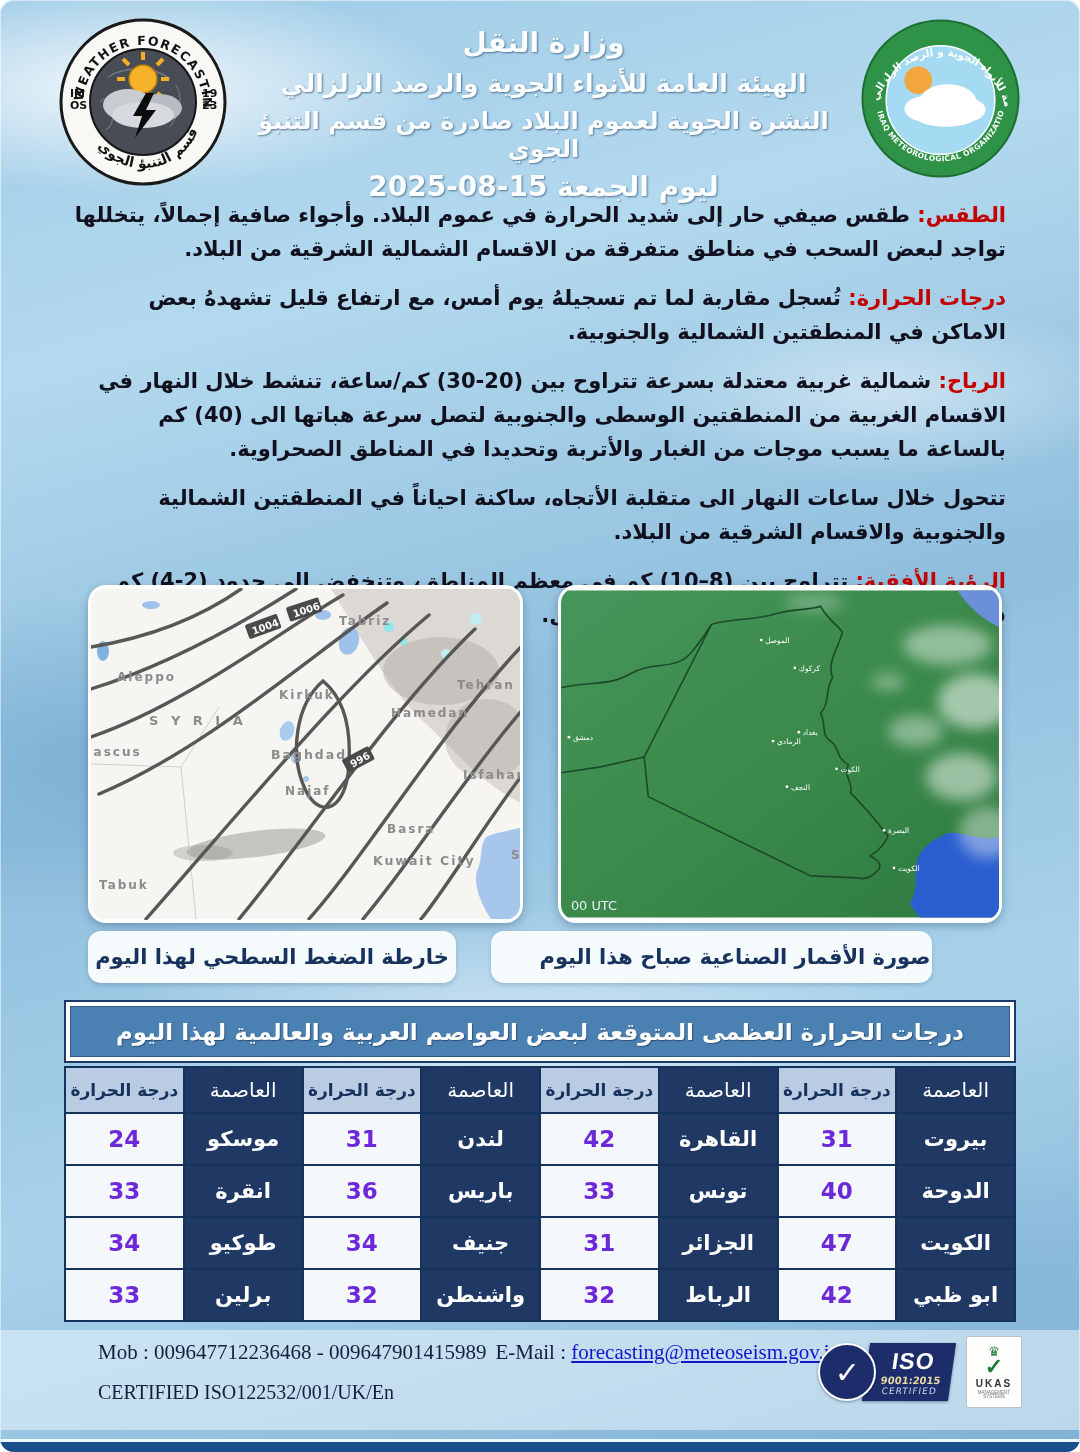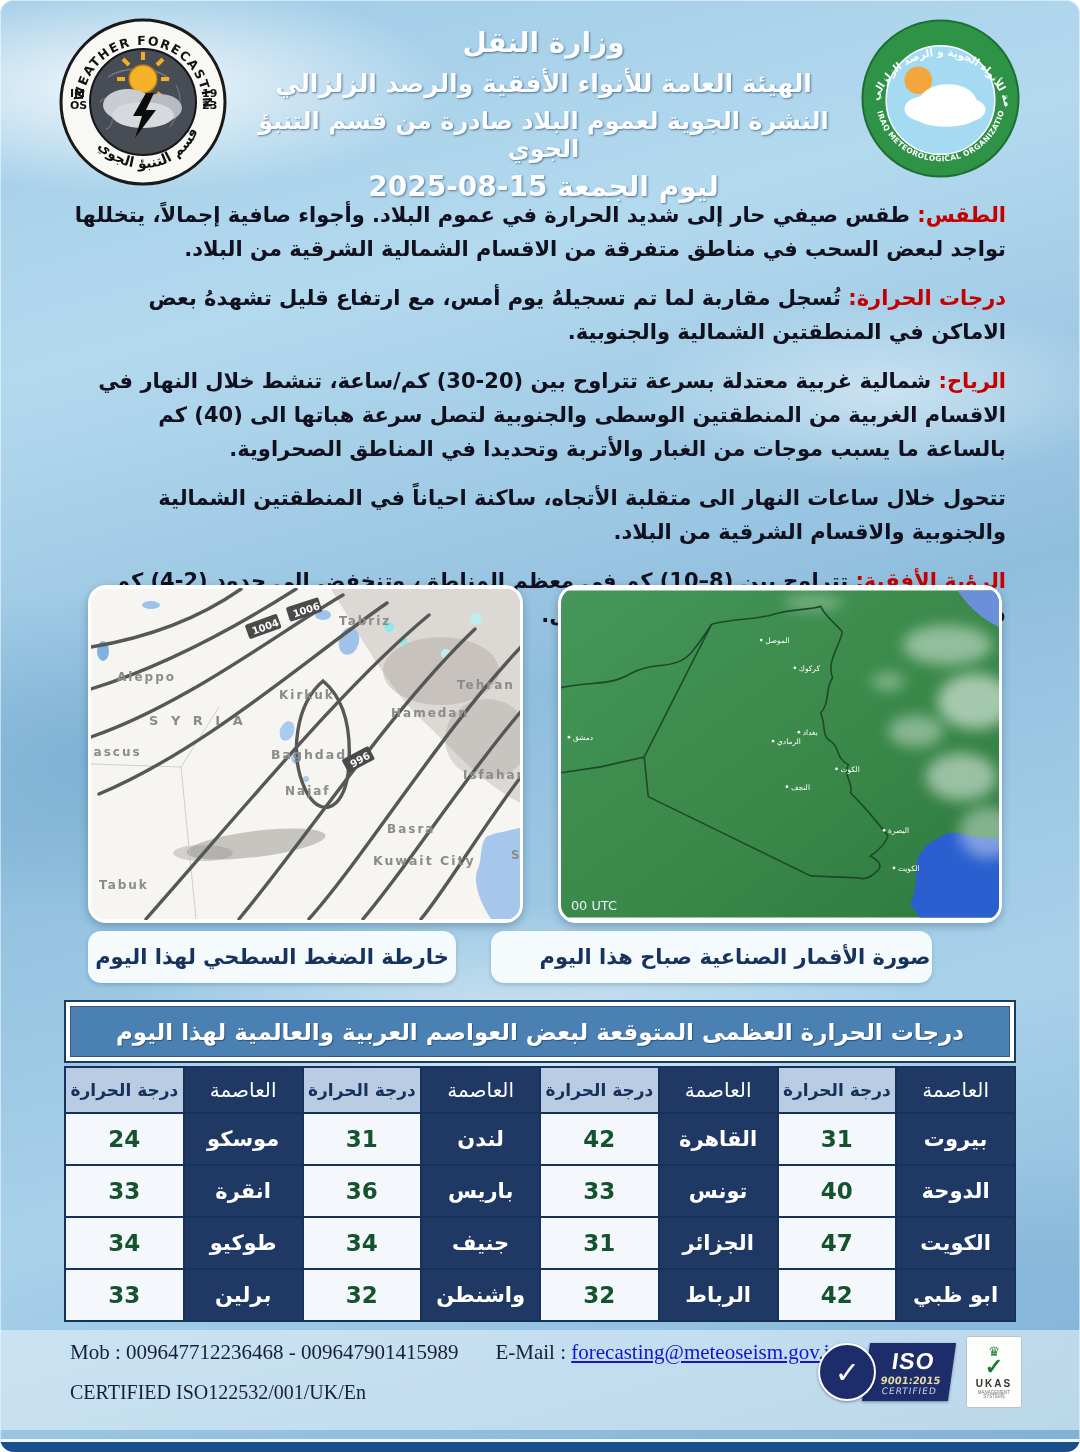--- a/index.html
+++ b/index.html
@@ -47,25 +47,25 @@
            color:#fff; font-weight:bold; font-size:23px; text-shadow:1px 1px 1px rgba(20,40,70,.5); }
   
   .temps{ position:absolute; top:1066px; left:64px; right:64px; border-collapse:collapse; width:952px;
           direction:rtl; table-layout:fixed; }
   .temps th,.temps td{ border:2px solid #15325a; text-align:center; vertical-align:middle; }
   .temps tr.h{ height:46px; }
   .temps tr.r{ height:52px; }
   .temps .hc{ background:#1f3864; color:#fff; font-size:20px; font-weight:normal; }
   .temps .ht{ background:#b9cce4; color:#16325c; font-size:17px; font-weight:bold; }
   .temps .city{ background:#1f3864; color:#fff; font-size:21px; font-weight:bold; }
-  .temps .temp{ background:#f4f8fc; color:#14532d; font-size:23px; font-weight:bold; }
+  .temps .temp{ background:#f4f8fc; color:#6d28d9; font-size:23px; font-weight:bold; }
   
   .footer-panel{ position:absolute; top:1330px; left:0; right:0; height:100px; background:rgba(235,246,252,.55); }
   .footer{ position:absolute; top:1340px; left:70px; width:770px; font-family:"Liberation Serif", serif; color:#161e3e; }
-  .f-row{ display:flex; justify-content:space-between; align-items:baseline; }
+  .f-row{ display:flex; justify-content:space-between; align-items:baseline;margin-left:28px; }
   .f-row.one{ margin-bottom:16px; font-size:21px; }
   .f-row.two .iso-line{ font-size:16px; }
   .f-row.two .cert{ font-size:20px; }
   .email a{ color:#1414cc; text-decoration:underline; }
   .badges{ position:absolute; top:1336px; right:58px; display:flex; gap:14px; align-items:center; }
   .iso-badge{ display:flex; align-items:center; }
   .iso-circ{ width:58px; height:58px; border-radius:50%; background:#1d2d6b; border:2px solid #fff;
              display:flex; align-items:center; justify-content:center; color:#fff; font-size:30px; font-weight:bold;
              position:relative; z-index:2; box-shadow:0 1px 3px rgba(0,0,40,.4); }
   .iso-flag{ margin-left:-10px; background:#1d2d6b; color:#fff; padding:5px 10px 5px 16px;
@@ -126,21 +126,21 @@
       <text x="12" y="92" font-size="11" font-weight="bold" fill="#111">OS</text>
       <text x="144" y="80" font-size="11" font-weight="bold" fill="#111">19</text>
       <text x="144" y="92" font-size="11" font-weight="bold" fill="#111">23</text>
       <text font-size="14" font-weight="bold" fill="#111">
         <textPath href="#botArcL" startOffset="22%">قسم التنبؤ الجوي</textPath>
       </text>
     </svg>
 
     <div class="hdr-text">
       <div class="l1">وزارة النقل</div>
-      <div class="l2">الهيئة العامة للأنواء الأفقية والرصد الزلزالي</div>
+      <div class="l2">الهيئة العامة للأنواء الجوية والرصد الزلزالي</div>
       <div class="l3">النشرة الجوية لعموم البلاد صادرة من قسم التنبؤ الجوي</div>
       <div class="l4">ليوم الجمعة 15-08-2025</div>
     </div>
 
     <svg width="163" height="165" viewBox="0 0 165 165">
       <defs>
         <path id="topArcR" d="M 17,92 A 67,67 0 0 1 148,92"></path>
         <path id="botArcR" d="M 18,94 A 66,66 0 0 0 147,94"></path>
       </defs>
       <circle cx="82.5" cy="82.5" r="79" fill="#2e9247" stroke="#1d6e33" stroke-width="2"></circle>

